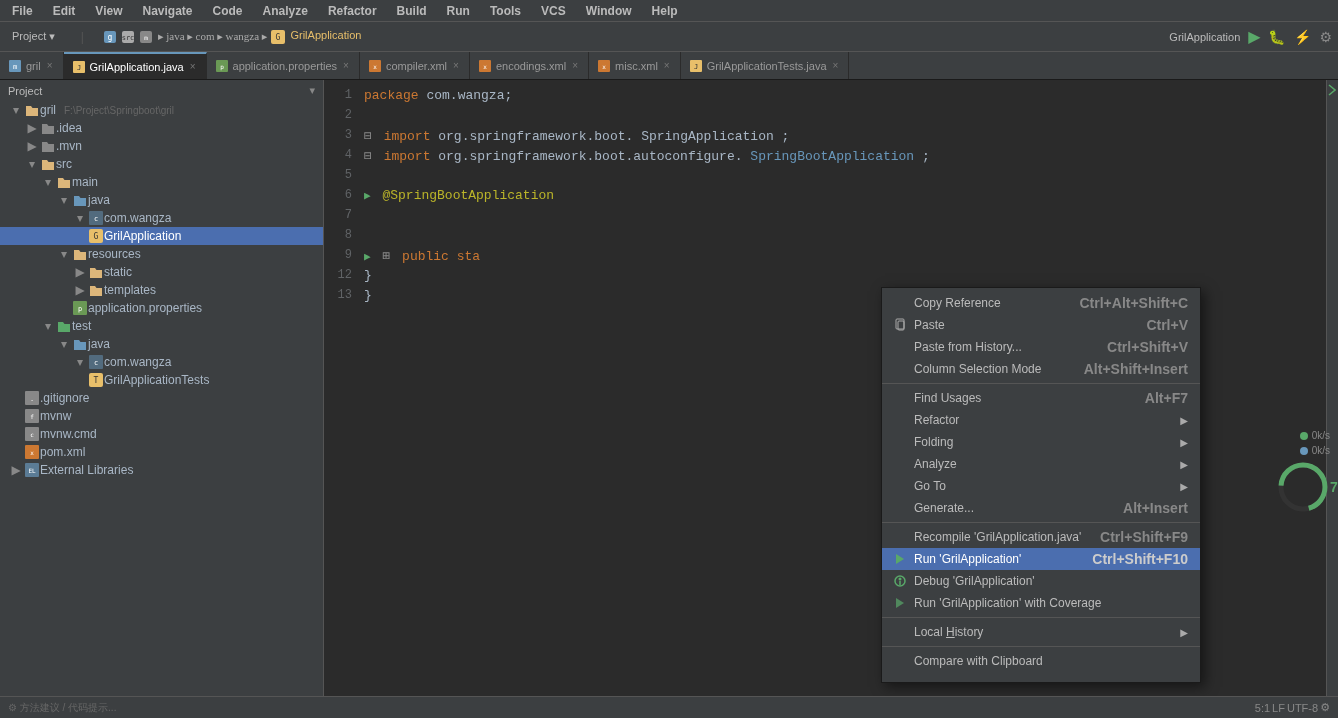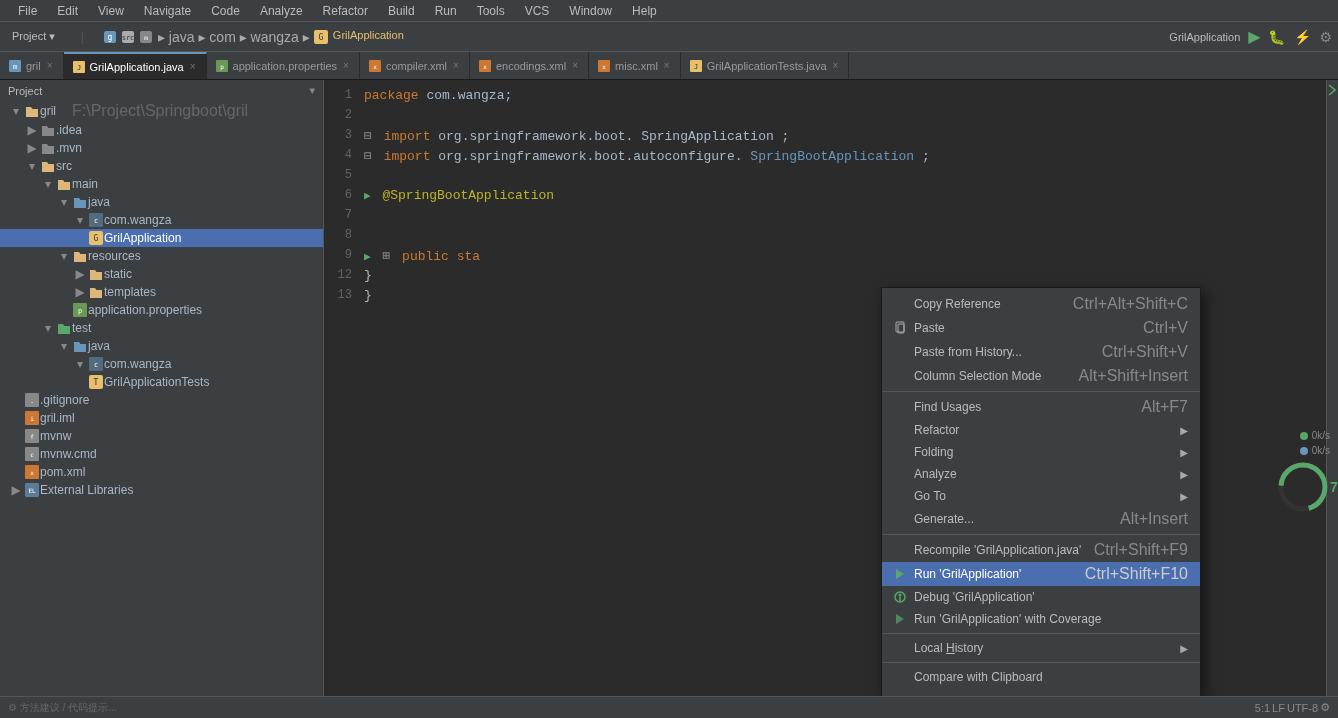--- a/index.html
+++ b/index.html
@@ -1,19 +1,19 @@
 <!DOCTYPE html>
 <html><head>
   <meta charset="utf-8">
   <style>
     * { margin: 0; padding: 0; box-sizing: border-box; }
     body { font-family: 'Segoe UI', Arial, sans-serif; font-size: 12px; background: #2b2b2b; color: #a9b7c6; width: 1338px; height: 718px; overflow: hidden; }
 
     
-    #menu-bar { background: #3c3f41; height: 22px; display: flex; align-items: center; padding: 0 14px; gap: 12px; border-bottom: 1px solid #555; }
+    #menu-bar { background: #3c3f41; height: 22px; display: flex; align-items: center; padding: 0 8px; gap: 12px; border-bottom: 1px solid #555; font-weight: bold; }
     #menu-bar span { font-size: 12px; color: #bbbbbb; cursor: pointer; padding: 0 4px; }
 
     
     #toolbar { background: #3c3f41; height: 30px; display: flex; align-items: center; padding: 0 6px; gap: 20px; border-bottom: 1px solid #555; }
     .toolbar-item { color: #bbbbbb; font-size: 11px; padding: 2px 6px; cursor: pointer; }
     .toolbar-breadcrumb { display: flex; align-items: center; gap: 4px; }
 
     
     #tab-bar { background: #3c3f41; height: 28px; display: flex; align-items: stretch; border-bottom: 1px solid #1a1a1a; overflow: hidden; }
     .tab { display: flex; align-items: center; padding: 0 8px; gap: 4px; font-size: 11px; color: #999; cursor: pointer; border-right: 1px solid #2b2b2b; white-space: nowrap; background: #3c3f41; }
@@ -43,21 +43,21 @@
     #code-area { padding: 8px 0; font-family: 'Courier New', monospace; font-size: 13px; }
     .code-line { display: flex; align-items: flex-start; min-height: 20px; }
     .line-num { width: 40px; text-align: right; padding-right: 12px; color: #606366; font-size: 12px; flex-shrink: 0; user-select: none; }
     .line-content { color: #a9b7c6; flex: 1; }
 
     
     #context-menu { position: absolute; left: 557px; top: 207px; width: 320px; background: #3c3f41; border: 1px solid #1a1a1a; box-shadow: 4px 4px 12px rgba(0,0,0,0.5); z-index: 100; padding: 4px 0; }
     .ctx-item { display: flex; align-items: center; justify-content: space-between; padding: 3px 12px 3px 10px; font-size: 12px; color: #bbbbbb; cursor: pointer; }
     .ctx-item.selected-ctx { background: #4b6eaf; color: white; }
     .ctx-item .ctx-left { display: flex; align-items: center; gap: 6px; }
-    .ctx-item .ctx-shortcut { color: #888; font-size: 16px; }
+    .ctx-item .ctx-shortcut { color: #888; font-size: 14px; font-weight: bold; }
     .ctx-item.selected-ctx .ctx-shortcut { color: #ccc; }
     .ctx-separator { height: 1px; background: #555; margin: 3px 0; }
     .ctx-arrow { color: #aaa; font-size: 10px; }
     .ctx-icon { width: 16px; height: 16px; display: inline-flex; align-items: center; justify-content: center; flex-shrink: 0; }
 
     
     #status-bar { background: #3c3f41; height: 22px; display: flex; align-items: center; padding: 0 8px; gap: 16px; border-top: 1px solid #555; font-size: 11px; color: #888; }
     #status-bar .status-right { margin-left: auto; display: flex; gap: 2px; align-items: center; }
 
     
@@ -105,21 +105,21 @@
           <rect width="12" height="12" rx="2" fill="#aaa"></rect>
           <text x="6" y="9" font-size="7" text-anchor="middle" fill="#333" font-family="monospace">src</text>
         </svg>
     </span>
     <span style="color:#888; font-size:11px;">
       <svg width="12" height="12" viewBox="0 0 12 12" style="vertical-align:middle;margin-right:2px;">
           <rect width="12" height="12" rx="2" fill="#888"></rect>
           <text x="6" y="9" font-size="6" text-anchor="middle" fill="white" font-family="monospace">m</text>
         </svg>
     </span>
-    <span style="color:#aaa; font-size:14px;">▸ java ▸ com ▸ wangza ▸</span>
+    <span style="color:#aaa; font-size:11px;font-family:Liberation Serif, serif;">▸ java ▸ com ▸ wangza ▸</span>
     <span style="color:#e8bf6a; font-size:11px;">
       <svg width="14" height="14" viewBox="0 0 14 14" style="vertical-align:middle;margin-right:2px;">
           <rect width="14" height="14" rx="2" fill="#e8bf6a"></rect>
           <text x="7" y="10" font-size="8" text-anchor="middle" fill="#333" font-family="monospace">G</text>
         </svg>
       GrilApplication
     </span>
   </div>
   <span style="margin-left:auto; display:flex; align-items:center; gap:8px;">
     <span style="color:#bbb; font-size:11px;">GrilApplication</span>
@@ -212,21 +212,21 @@
     </div>
 
     <div class="tree-item indent1">
       <span class="tree-icon" style="color:#888;">▾</span>
       <span class="tree-icon">
         <svg width="14" height="14" viewBox="0 0 14 14">
             <path d="M1 3h5l1.5 2H13v8H1V3z" fill="#dcb67a"></path>
           </svg>
       </span>
       <span class="tree-label">gril</span>
-      <span style="color:#666; font-size:16px; margin-left:16px;">F:\Project\Springboot\gril</span>
+      <span style="color:#666; font-size:10px; margin-left:8px;">F:\Project\Springboot\gril</span>
     </div>
 
     <div class="tree-item indent2">
       <span class="tree-icon" style="color:#888;">▶</span>
       <span class="tree-icon">
         <svg width="14" height="14" viewBox="0 0 14 14">
             <path d="M1 3h5l1.5 2H13v8H1V3z" fill="#888"></path>
           </svg>
       </span>
       <span class="tree-label">.idea</span>
@@ -377,29 +377,20 @@
     <div class="tree-item indent2">
       <span class="tree-icon">
         <svg width="14" height="14" viewBox="0 0 14 14">
             <rect width="14" height="14" rx="1" fill="#888"></rect>
             <text x="7" y="10" font-size="6" text-anchor="middle" fill="white" font-family="monospace">.</text>
           </svg>
       </span>
       <span class="tree-label">.gitignore</span>
     </div>
 
-    <div class="tree-item indent2">
-      <span class="tree-icon">
-        <svg width="14" height="14" viewBox="0 0 14 14">
-            <rect width="14" height="14" rx="1" fill="#cc7832"></rect>
-            <text x="7" y="10" font-size="6" text-anchor="middle" fill="white" font-family="monospace">i</text>
-          </svg>
-      </span>
-      <span class="tree-label">gril.iml</span>
-    </div>
 
     <div class="tree-item indent2">
       <span class="tree-icon">
         <svg width="14" height="14" viewBox="0 0 14 14">
             <rect width="14" height="14" rx="1" fill="#888"></rect>
             <text x="7" y="10" font-size="6" text-anchor="middle" fill="white" font-family="monospace">f</text>
           </svg>
       </span>
       <span class="tree-label">mvnw</span>
     </div>

